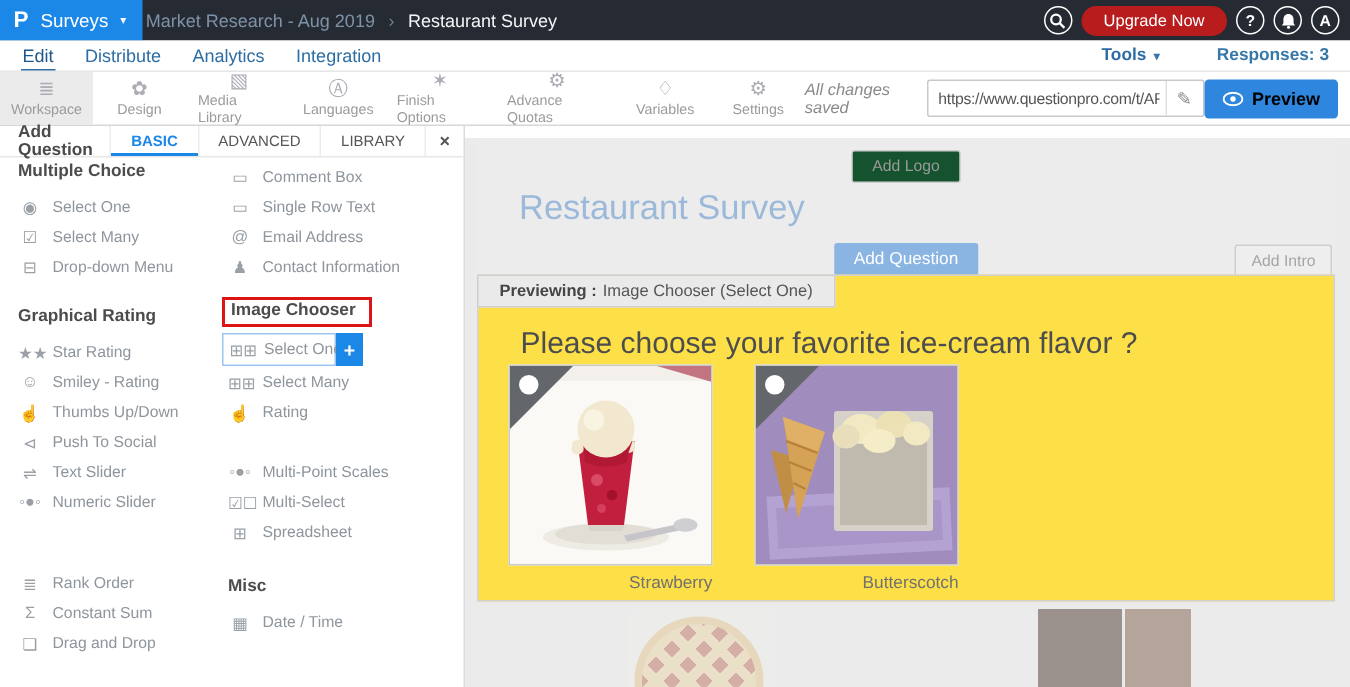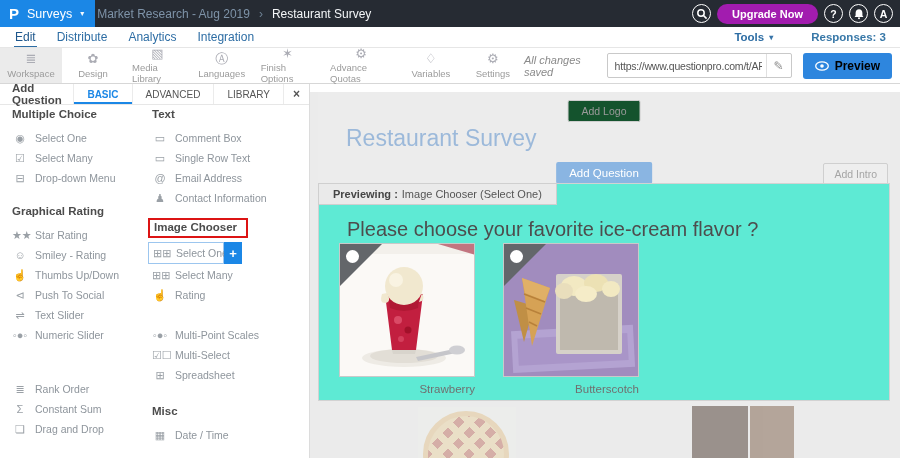--- a/index.html
+++ b/index.html
@@ -11,38 +11,38 @@
   .logo-area{height:27px;background:#1b87e6;display:flex;align-items:center;padding:0 11px 0 9px;gap:8px;color:#fff;cursor:pointer}
   .logo{font-weight:bold;font-size:15px;line-height:1}
   .product{font-size:12.5px}
   .caret{font-size:8px;opacity:.95}
   .breadcrumb{margin-left:2px;display:flex;align-items:center;gap:9px;font-size:12px}
   .bc1{color:#7e93a8}
   .bc-sep{color:#6d8093;font-size:12px}
   .bc2{color:#f4f6f8}
   .topbar-right{margin-left:auto;display:flex;align-items:center;gap:6px;padding-right:7px}
   .circle-btn{width:19px;height:19px;border:1.6px solid #fff;border-radius:50%;display:flex;align-items:center;justify-content:center;color:#fff;font-size:10.5px;font-weight:bold;cursor:pointer}
-  .upgrade{background:#a21caf;color:#fff;font-size:11px;font-weight:bold;padding:4px 15px;border-radius:10px;cursor:pointer}
+  .upgrade{background:#b91c1c;color:#fff;font-size:11px;font-weight:normal;padding:4px 15px;border-radius:10px;cursor:pointer}
 
   
   .menubar{position:absolute;top:27px;left:0;right:0;height:21px;background:#fff;border-bottom:1px solid #e6e6e6;display:flex;align-items:center;padding:0 14px;font-size:12px}
   .menu-tabs{display:flex;gap:19px;height:100%;align-items:center}
   .mtab{color:#2d6da4;cursor:pointer;padding:2px 1px}
   .mtab.active{color:#1d568c;border-bottom:1px solid #2d6da4}
   .menubar-right{margin-left:auto;display:flex;align-items:flex-start;gap:38px}
   .tools{color:#2d6da4;cursor:pointer;display:flex;gap:5px;align-items:center;font-weight:bold;font-size:11.5px}
   .responses{color:#3878a8;font-weight:bold;font-size:11.5px}
 
   
   .toolbar{position:absolute;top:48px;left:0;right:0;height:36px;background:#fff;border-bottom:1px solid #d7d7d7;display:flex;align-items:stretch}
   .toolbar-items{display:flex}
   .titem{min-width:62px;padding:0 8px;display:flex;flex-direction:column;align-items:center;justify-content:center;gap:1px;color:#9b9b9b;font-size:9.5px;cursor:pointer}
   .titem .ticon{font-size:13px;color:#abacb4;line-height:1.1}
   .titem.active{background:#ebebeb}
-  .toolbar-right{margin-left:auto;display:flex;align-items:center;gap:11px;padding-right:8px}
+  .toolbar-right{margin-left:auto;display:flex;align-items:center;padding-right:8px}
   .saved{font-style:italic;font-size:11px;color:#8a8a8a}
   .url-box{display:flex;align-items:center;border:1px solid #c9c9c9;background:#fff;height:25px;border-radius:2px}
   .url-input{border:none;outline:none;width:158px;font-size:10.5px;letter-spacing:-.2px;color:#555;padding:0 4px 0 7px;font-family:"Liberation Sans",sans-serif;background:transparent}
   .pencil{color:#8a8a8a;font-size:12px;padding:0 7px;border-left:1px solid #e0e0e0;cursor:pointer;height:100%;display:flex;align-items:center}
   .preview-btn{background:#2e86de;color:#000000;font-size:12px;font-weight:bold;height:26px;padding:0 12px;border-radius:3px;display:flex;align-items:center;gap:6px;cursor:pointer}
 
   
   .panel{position:absolute;top:84px;left:0;width:310px;bottom:0;background:#fff;border-right:1px solid #dcdcdc}
   .panel-header{height:21px;display:flex;align-items:stretch;border-bottom:1px solid #e7e7e7}
   .panel-title{flex:1;font-size:11.5px;font-weight:bold;color:#4a4a4a;display:flex;align-items:center;padding-left:12px}
@@ -73,21 +73,21 @@
 
   
   .main{position:absolute;top:84px;left:310px;right:0;bottom:0;background:#ebebeb}
   .main-white{position:absolute;top:0;left:0;right:0;height:8px;background:#fff}
   .survey-header{position:absolute;left:8px;right:10px;top:8px;height:91px;background:#ececec}
   .add-logo{position:absolute;top:8px;left:50%;transform:translateX(-50%);font-size:10.5px;color:#9a9a9a;border:1px solid #cfcfcf;background:#14532d;padding:4px 13px;border-radius:2px;cursor:pointer}
   .survey-title{position:absolute;top:33px;left:28px;font-size:23px;color:#9cb9da;cursor:text}
   .add-question-btn{position:absolute;top:70px;left:50%;transform:translateX(-50%);background:#8ab5e2;color:#fff;font-size:11.5px;padding:5px 13px;border-radius:2px;cursor:pointer}
   .add-intro-btn{position:absolute;top:71px;right:2px;font-size:10.5px;color:#a5a5a5;border:1px solid #cfcfcf;background:#eeeeee;padding:4px 10px;border-radius:2px;cursor:pointer}
 
-  .preview-card{position:absolute;left:8px;right:10px;top:99px;height:218px;background:#5eead4;border:1px solid #d2d2d2}
+  .preview-card{position:absolute;left:8px;right:10px;top:99px;height:218px;background:#fde047;border:1px solid #d2d2d2}
   .preview-tab{position:absolute;top:-1px;left:-1px;height:22px;background:#eaeaea;border:1px solid #cfcfcf;display:flex;align-items:center;padding:0 14px;font-size:11px;color:#555;gap:4px;white-space:nowrap}
   .preview-tab b{color:#454545}
   .question{position:absolute;top:34px;left:28px;font-size:20px;color:#4d4d4d}
   .options{position:absolute;top:59px;left:20px;display:flex;gap:28px}
   .option{width:136px}
   .option-img{width:136px;height:134px;border:1px solid #c9c9c9;position:relative;overflow:hidden;background:#fff;cursor:pointer}
   .corner{position:absolute;top:0;left:0;width:0;height:0;border-top:42px solid #63666a;border-right:42px solid transparent}
   .radio-dot{position:absolute;top:6px;left:6px;width:13px;height:13px;border-radius:50%;background:#fff}
   .option-caption{text-align:right;margin-top:6px;font-size:11.5px;color:#707070}
 
@@ -271,21 +271,20 @@
             <span class="qlabel">Constant Sum</span>
           </div>
           <div class="qitem">
             <span class="qicon">❏</span>
             <span class="qlabel">Drag and Drop</span>
           </div>
         </div>
       </div>
     <div class="pcol" data-col="1">
         <div class="section">
-          <div class="sheading">Text</div>
           <div class="qitem">
             <span class="qicon">▭</span>
             <span class="qlabel">Comment Box</span>
           </div>
           <div class="qitem">
             <span class="qicon">▭</span>
             <span class="qlabel">Single Row Text</span>
           </div>
           <div class="qitem">
             <span class="qicon">@</span>

